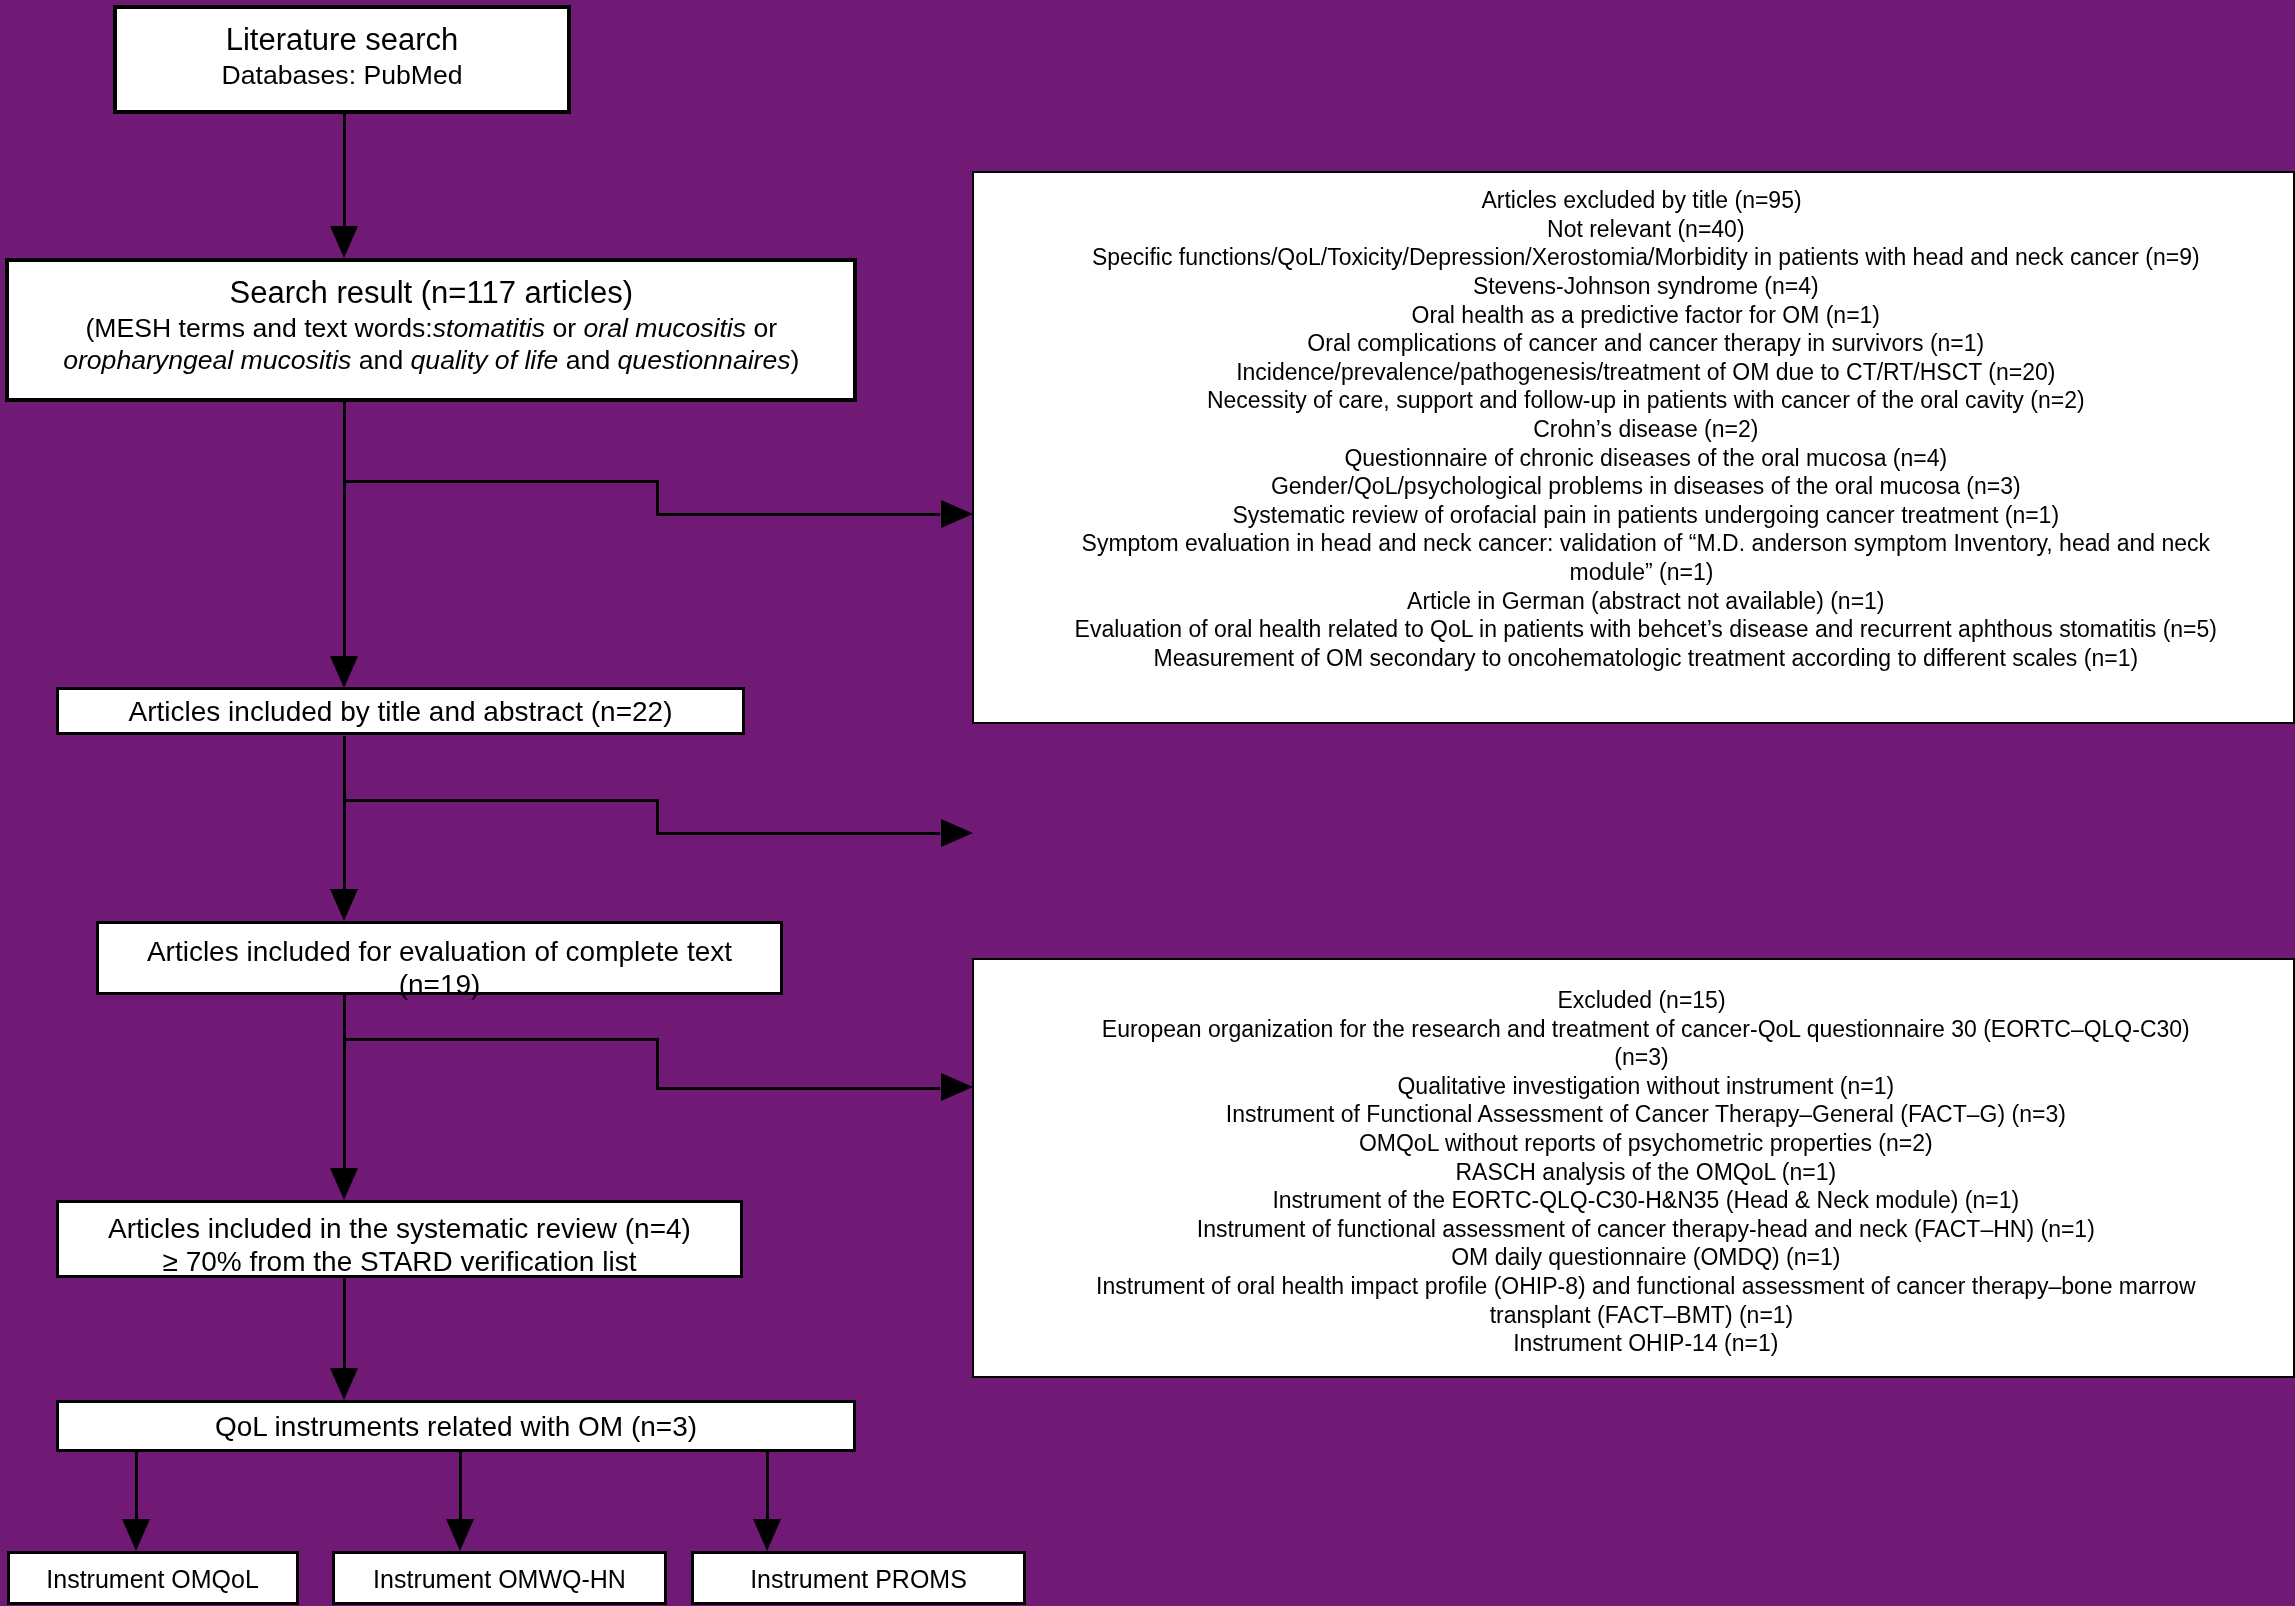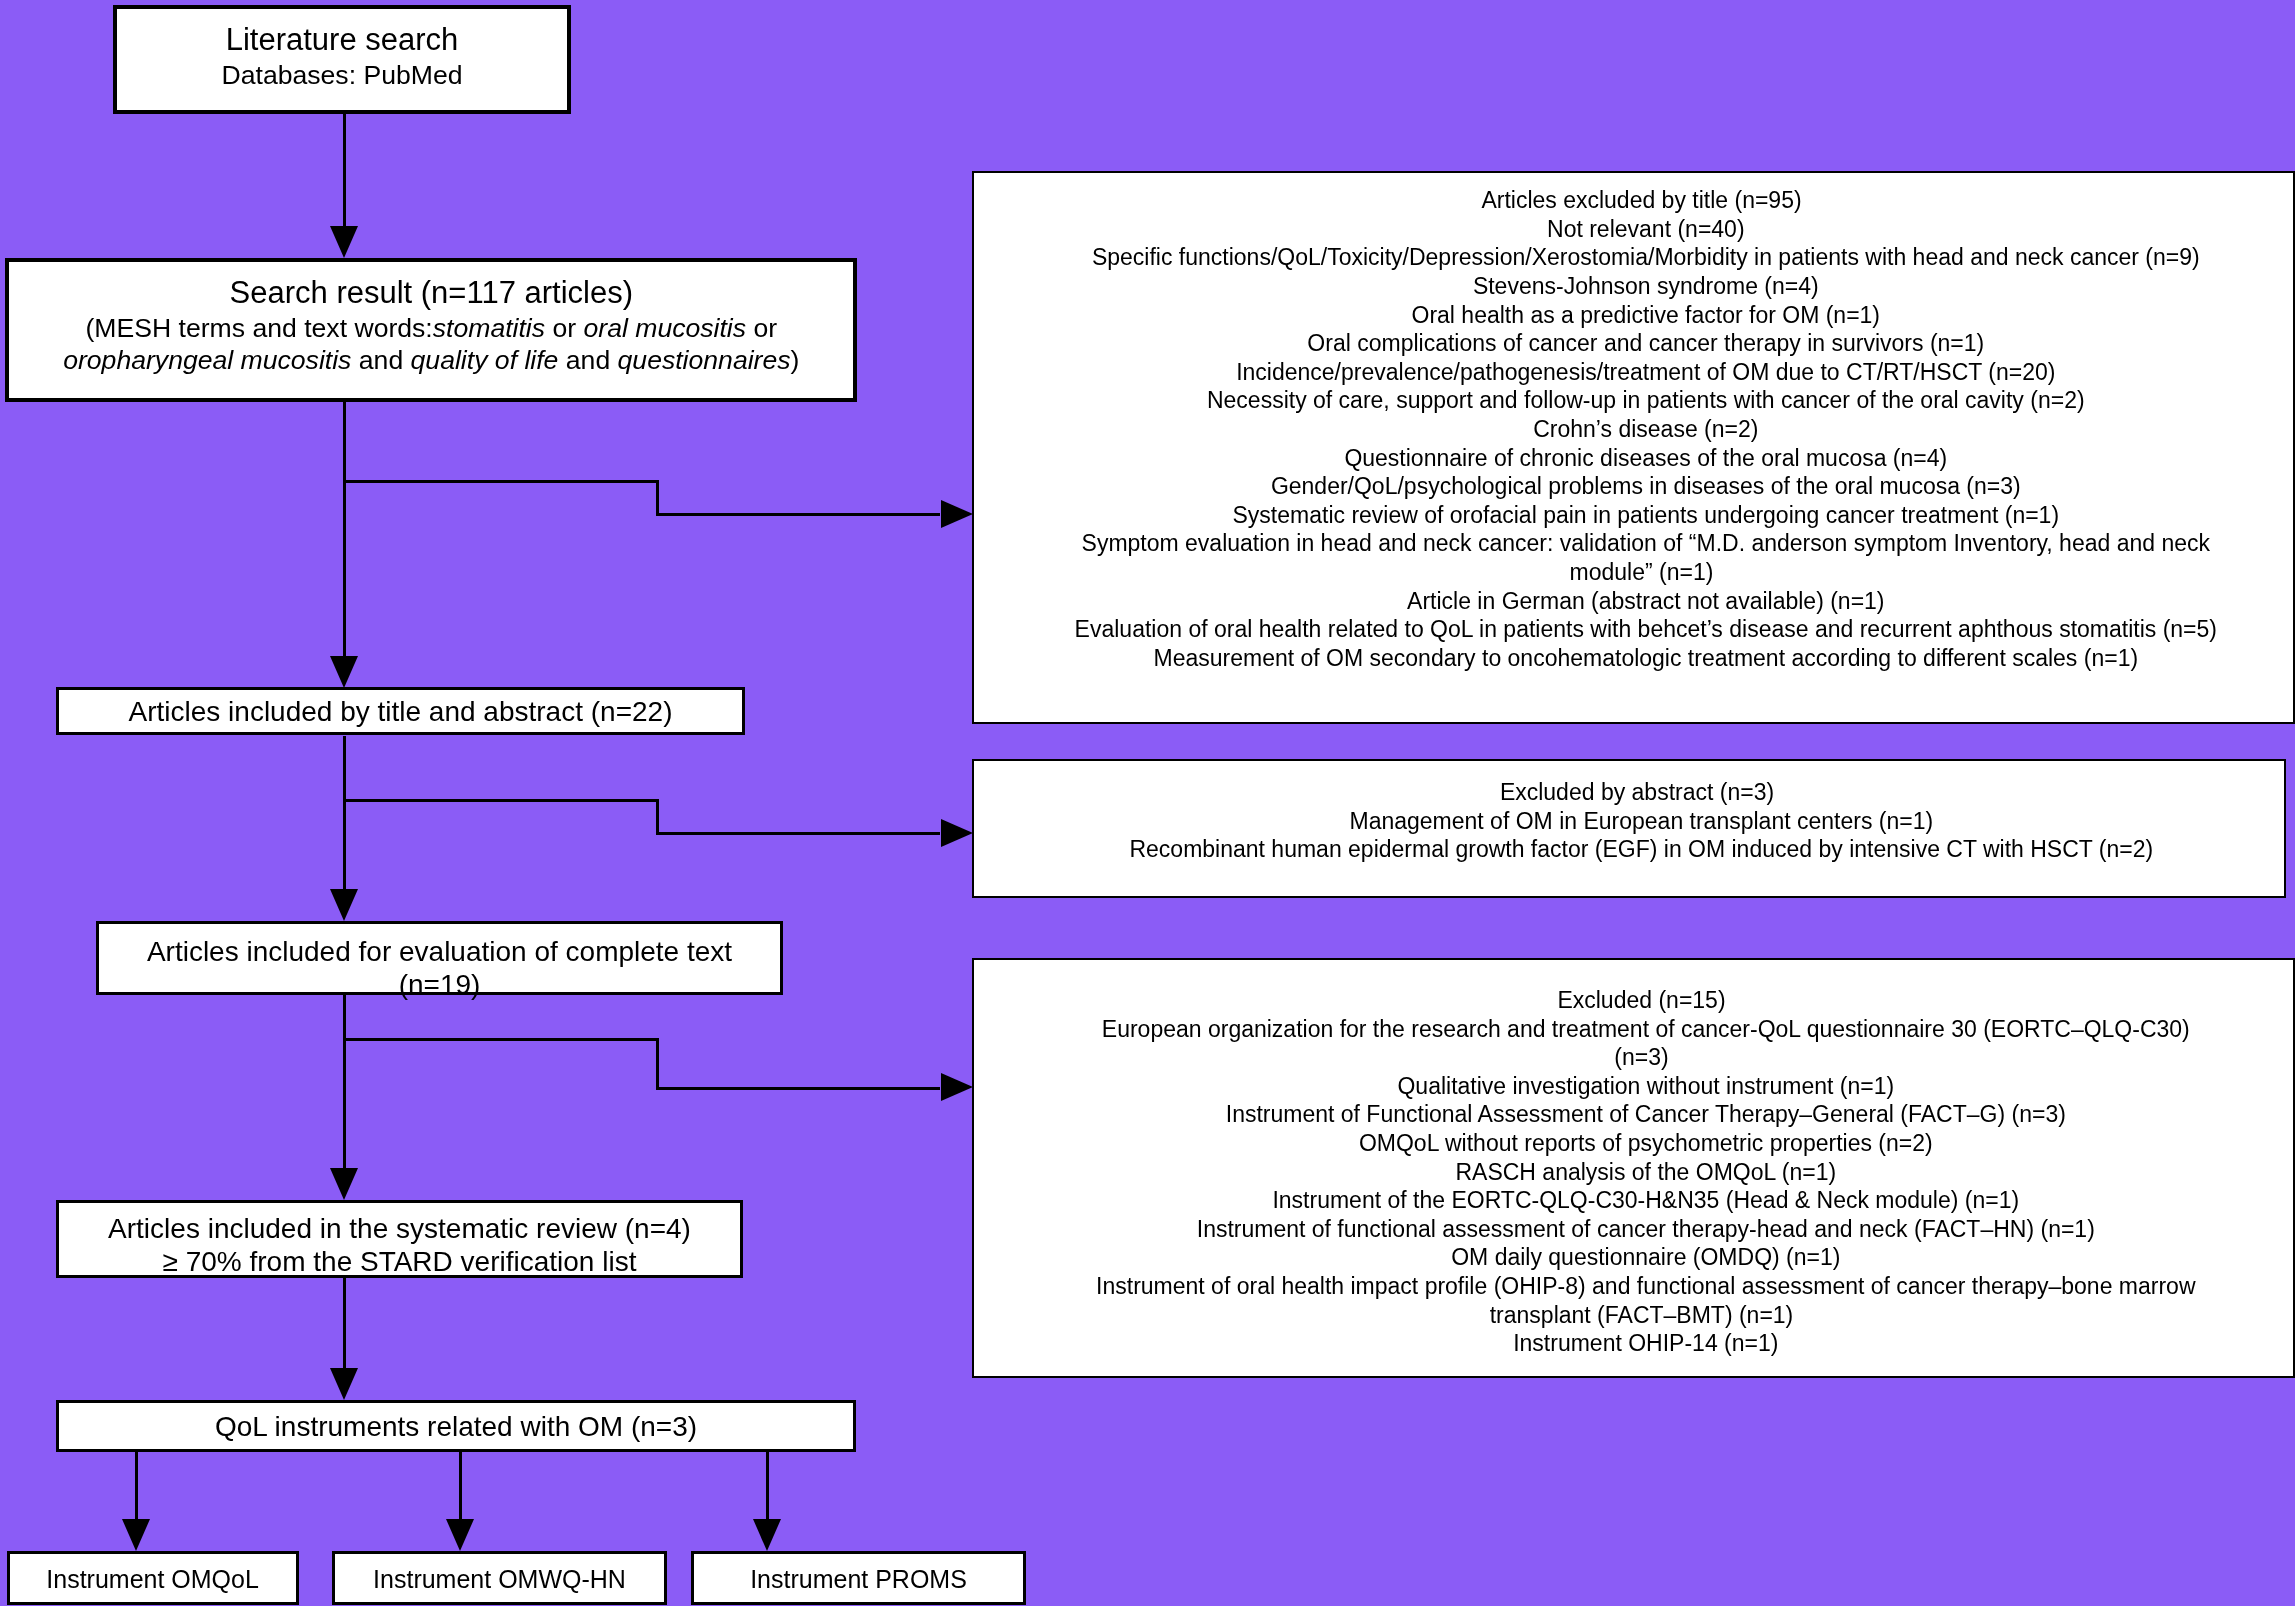--- a/index.html
+++ b/index.html
@@ -1,17 +1,17 @@
 <!DOCTYPE html>
 <html style="font-size:10.6px"><head>
 <meta charset="utf-8">
 <style>
   html,body { margin:0; padding:0; background:#ffffff; }
   #canvas {
-    position:relative; width:2295px; height:1607px; background:#8b5cf6;
+    position:relative; width:2295px; height:1607px; background:#701a75;
     font-family:"Liberation Sans", sans-serif; color:#000;
   }
   .box {
     position:absolute; border:3.3px solid #000; background:#fff;
     box-sizing:border-box; text-align:center;
   }
   .rbox {
     position:absolute; border:2.7px solid #000; background:#fff;
     box-sizing:border-box; padding:13.3px 0 0 16px;
     font-size:23px; line-height:28.6px; text-align:center;
@@ -136,27 +136,20 @@
         <div class="rline ind">Gender/QoL/psychological problems in diseases of the oral mucosa (n=3)</div>
         <div class="rline ind">Systematic review of orofacial pain in patients undergoing cancer treatment (n=1)</div>
         <div class="rline ind">Symptom evaluation in head and neck cancer: validation of “M.D. anderson symptom Inventory, head and neck</div>
         <div class="rline">module” (n=1)</div>
         <div class="rline ind">Article in German (abstract not available) (n=1)</div>
         <div class="rline ind">Evaluation of oral health related to QoL in patients with behcet’s disease and recurrent aphthous stomatitis (n=5)</div>
         <div class="rline ind">Measurement of OM secondary to oncohematologic treatment according to different scales (n=1)</div>
       </div>
   </div>
 
-  <div class="rbox" style="left:972px; top:759px; width:1314px; height:139px; padding-top:17.3px;">
-    <div class="rline">Excluded by abstract (n=3)</div>
-    <div>
-        <div class="rline ind">Management of OM in European transplant centers (n=1)</div>
-        <div class="rline ind">Recombinant human epidermal growth factor (EGF) in OM induced by intensive CT with HSCT (n=2)</div>
-      </div>
-  </div>
 
   <div class="rbox" style="left:972px; top:958px; width:1323px; height:420px; padding-top:26px;">
     <div class="rline">Excluded (n=15)</div>
     <div>
         <div class="rline ind">European organization for the research and treatment of cancer-QoL questionnaire 30 (EORTC–QLQ-C30)</div>
         <div class="rline">(n=3)</div>
         <div class="rline ind">Qualitative investigation without instrument (n=1)</div>
         <div class="rline ind">Instrument of Functional Assessment of Cancer Therapy–General (FACT–G) (n=3)</div>
         <div class="rline ind">OMQoL without reports of psychometric properties (n=2)</div>
         <div class="rline ind">RASCH analysis of the OMQoL (n=1)</div>

